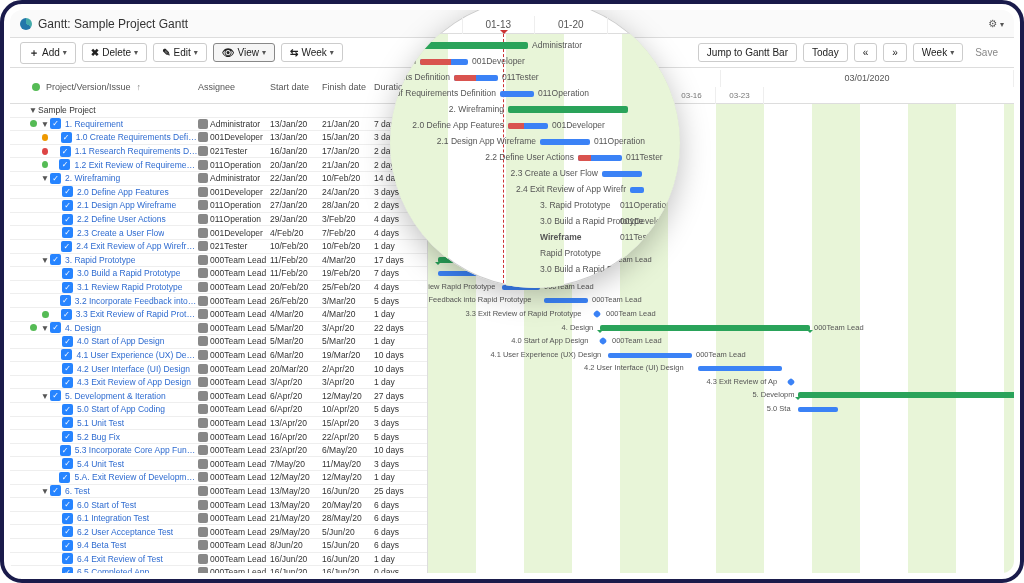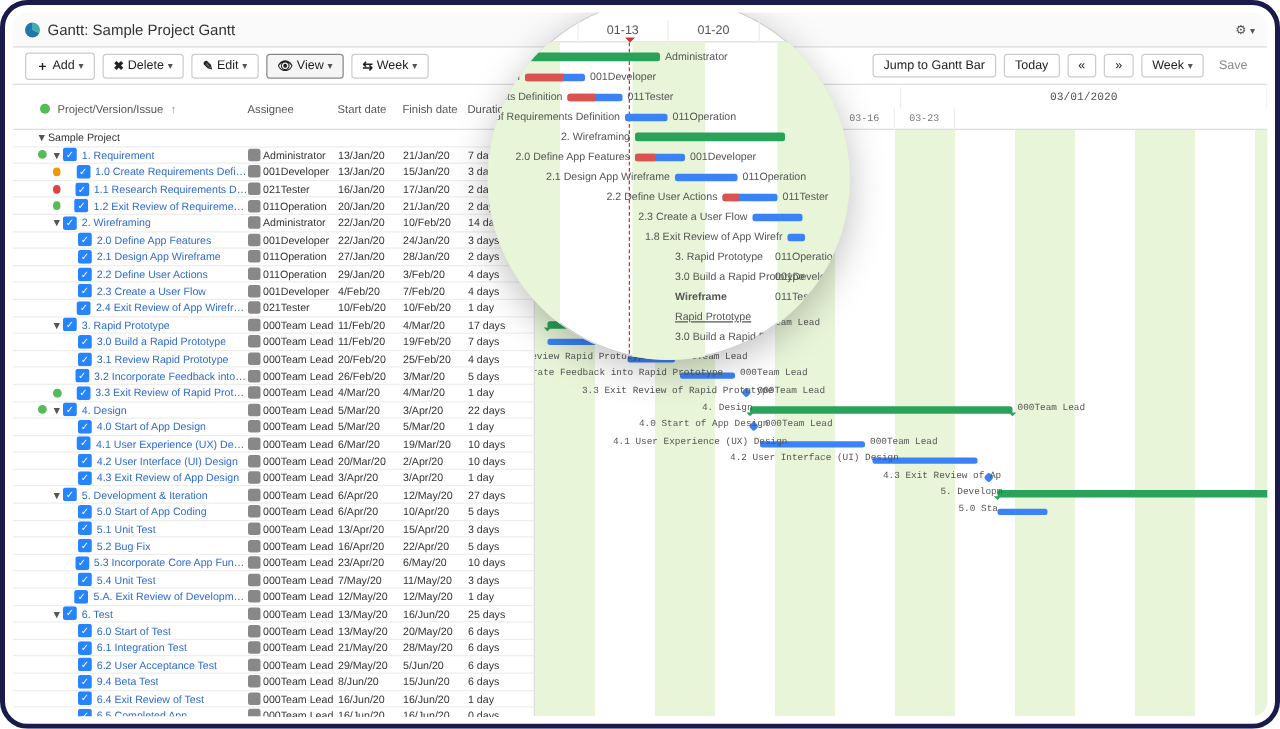--- a/index.html
+++ b/index.html
@@ -17,21 +17,21 @@
   
   .toolbar { display:flex; align-items:center; gap:6px; height:30px; padding:0 10px; border-bottom:1px solid #ddd; }
   .btn { display:inline-flex; align-items:center; gap:3px; padding:3px 8px; border:1px solid #ccc; border-radius:3px; background:#fff; font-size:10px; cursor:pointer; }
   .btn.primary { border-color:#888; background:#f5f5f5; }
   .toolbar .spacer { flex:1; }
   .caret { font-size:8px; color:#555; }
 
   
   .content { position:absolute; top:60px; bottom:0; left:0; right:0; display:flex; }
   .left-pane { width:418px; border-right:1px solid #ddd; overflow:hidden; }
-  .right-pane { flex:1; overflow:hidden; position:relative;font-family:Liberation Mono, monospace; }
+  .right-pane { flex:1; overflow:hidden; position:relative; }
 
   
   .colhead { display:flex; align-items:center; height:34px; border-bottom:1px solid #ddd; font-size:9px; color:#555; }
   .colhead .c1 { width:188px; padding-left:22px; display:flex; align-items:center; gap:6px;}
   .colhead .c2 { width:72px; }
   .colhead .c3 { width:52px; }
   .colhead .c4 { width:52px; }
   .colhead .c5 { width:50px; }
 
   
@@ -871,36 +871,36 @@
               </div>
               <span class="mag-label" style="right: 106px;">2.2 Define User Actions</span>
               <span class="mag-label" style="left: 236px;">011Tester</span>
             </div>
             <div class="mag-row">
               <div class="mag-bar" style="left: 212px; width: 40px;"></div>
               <span class="mag-label" style="right: 82px;">2.3 Create a User Flow</span>
             </div>
             <div class="mag-row">
               <div class="mag-bar" style="left: 240px; width: 14px;"></div>
-              <span class="mag-label" style="right: 54px;">1.8 Exit Review of App Wirefr</span>
+              <span class="mag-label" style="right: 54px;">2.4 Exit Review of App Wirefr</span>
             </div>
             <div class="mag-row">
               <span class="mag-label" style="left: 150px;">3. Rapid Prototype</span>
               <span class="mag-label" style="left: 230px;">011Operation</span>
             </div>
             <div class="mag-row">
               <span class="mag-label" style="left: 150px;">3.0 Build a Rapid Prototype</span>
               <span class="mag-label" style="left: 230px;">001Developer</span>
             </div>
             <div class="mag-row">
               <span class="mag-label" style="left: 150px; font-weight: bold;">Wireframe</span>
               <span class="mag-label" style="left: 230px;">011Tester</span>
             </div>
             <div class="mag-row">
-              <span class="mag-label" style="left: 150px; text-decoration: underline;">Rapid Prototype</span>
+              <span class="mag-label" style="left: 150px;">Rapid Prototype</span>
             </div>
             <div class="mag-row">
               <span class="mag-label" style="left: 150px;">3.0 Build a Rapid Prototype</span>
             </div>
           </div>
       </div>
     </div>
 
   </div>
 </div>

